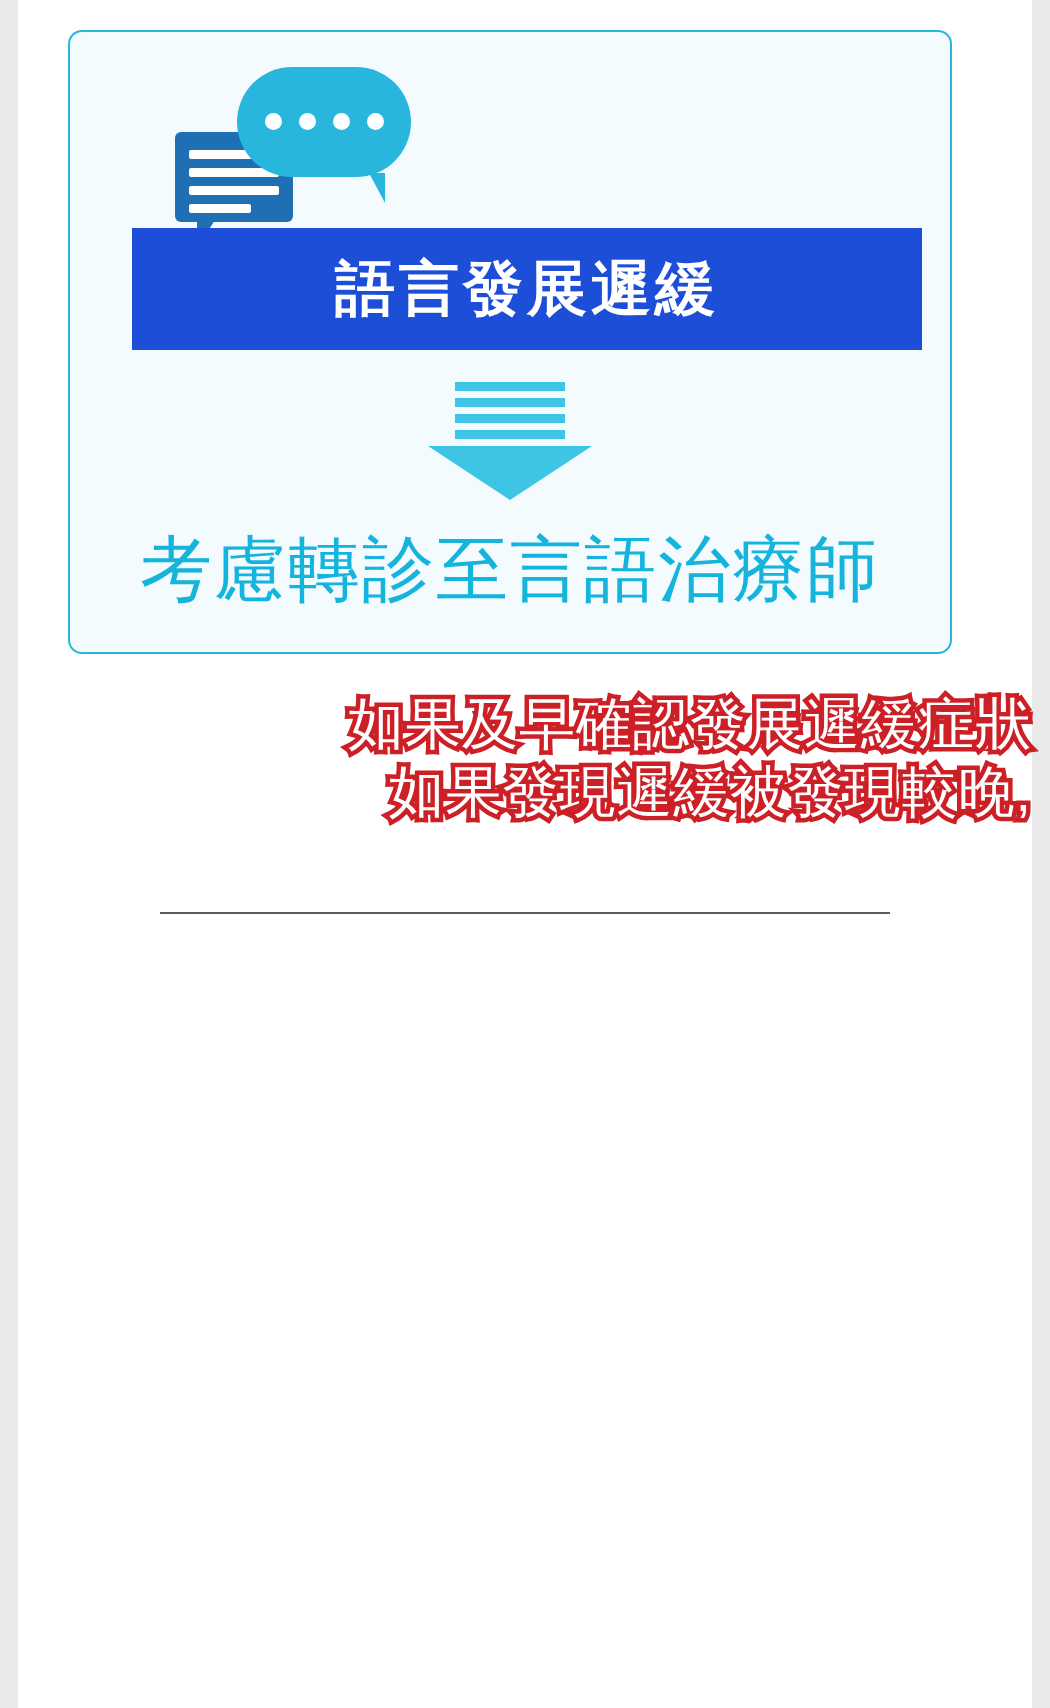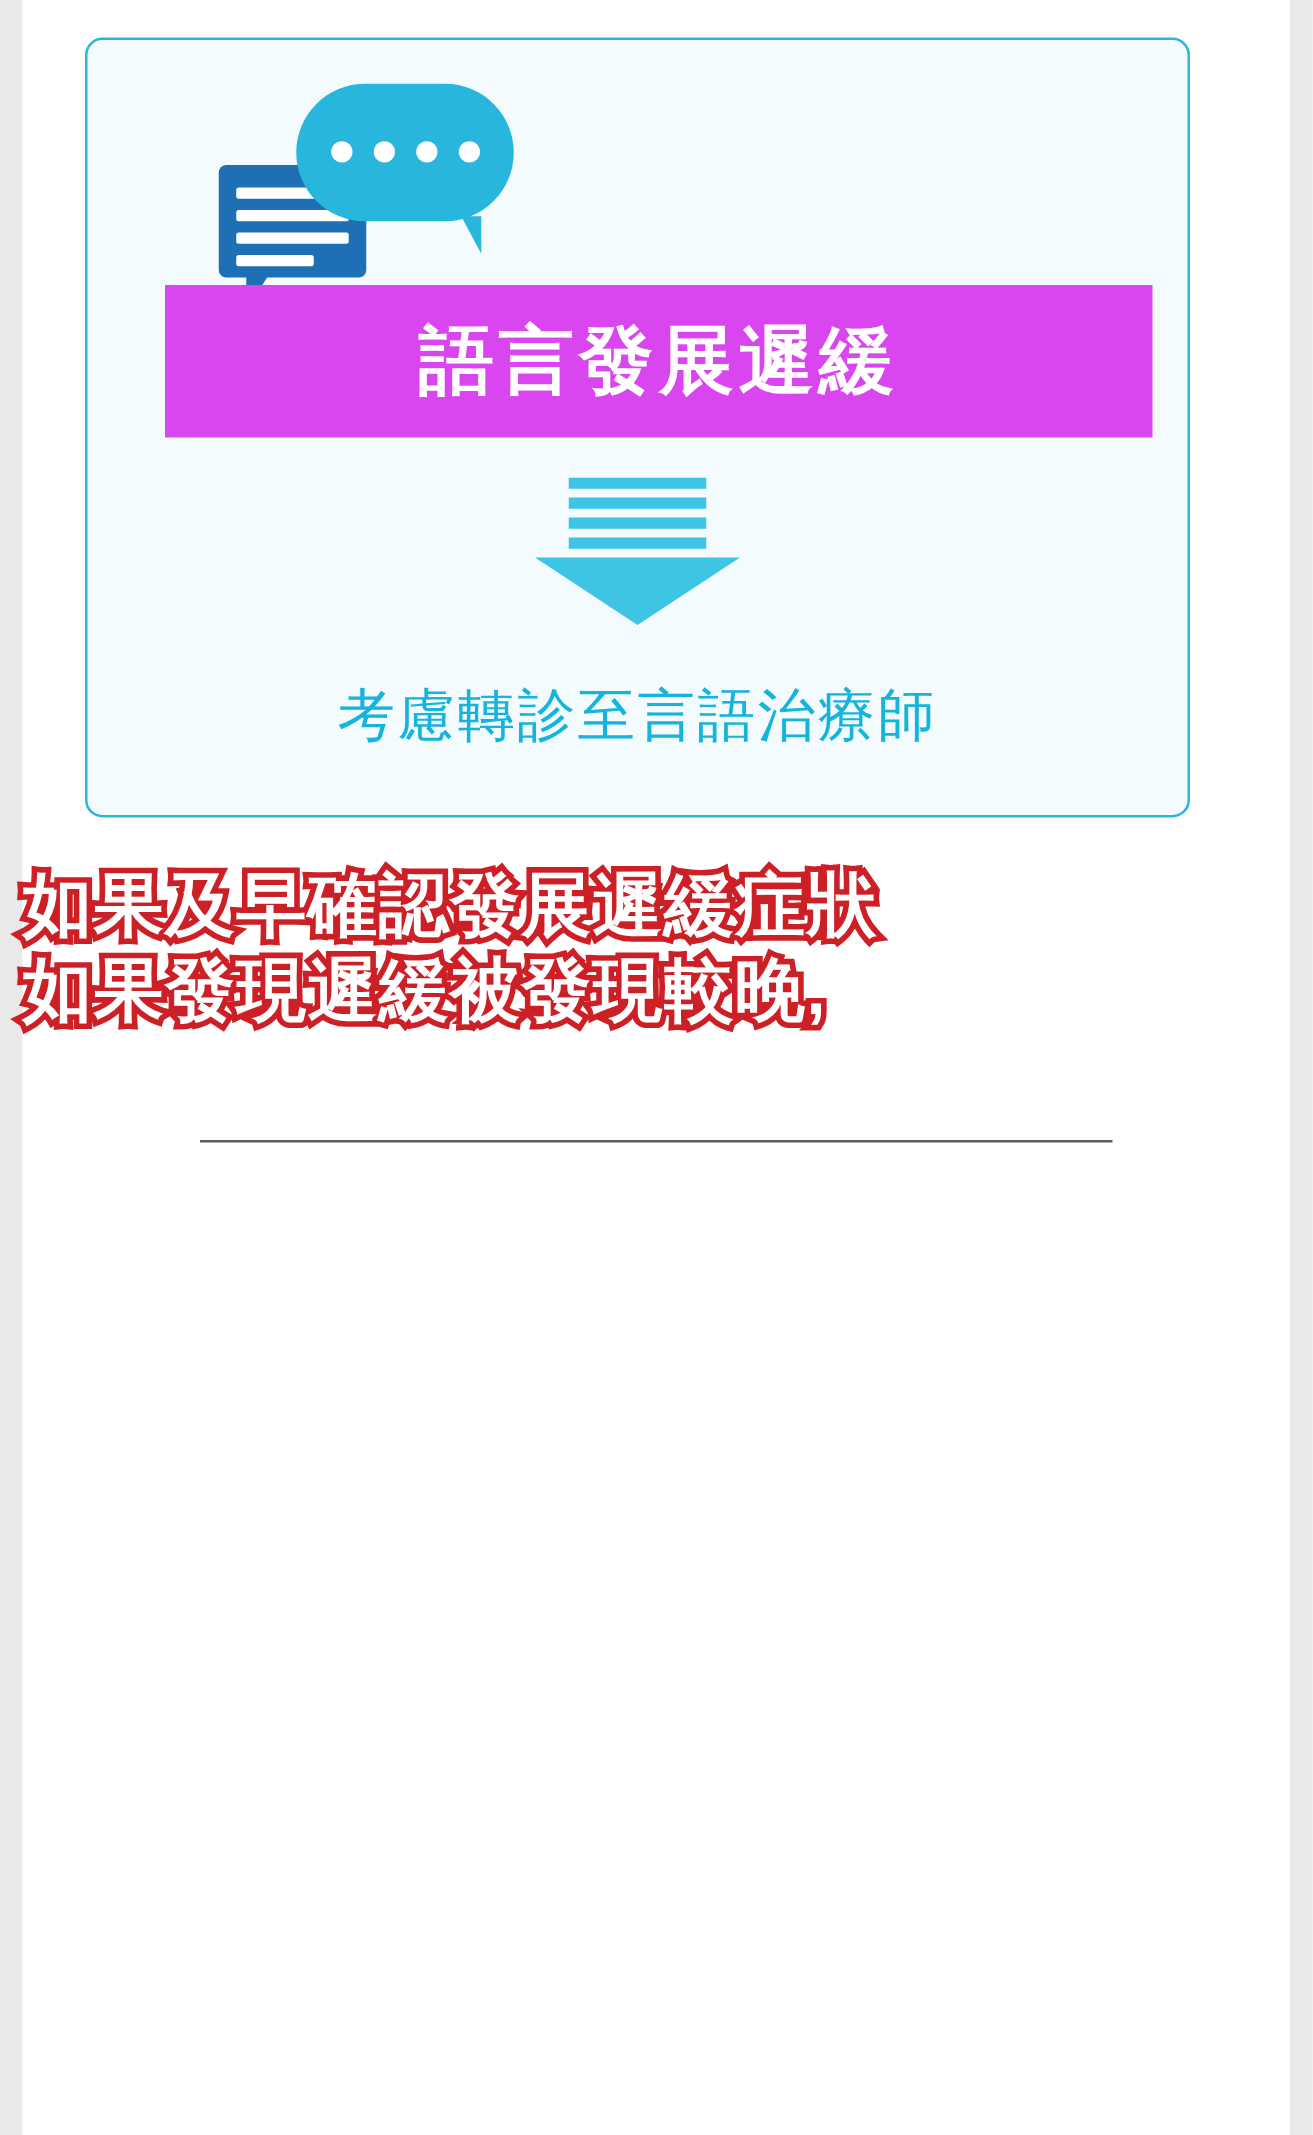--- a/index.html
+++ b/index.html
@@ -110,21 +110,21 @@
   .bubble-light .d3 { left: 96px; }
   .bubble-light .d4 { left: 130px; }
 
   
   .title-band {
     position: absolute;
     left: 62px;
     top: 196px;
     width: 790px;
     height: 122px;
-    background: #d946ef;
+    background: #1d4ed8;
     display: flex;
     align-items: center;
     justify-content: center;
     text-align: right;
   }
   .title-band-text {
     color: #ffffff;
     font-size: 60px;
     font-weight: bold;
     letter-spacing: 4px;
@@ -141,35 +141,34 @@
   }
   .arrow svg { display: block; margin: 0 auto; }
 
   .subtitle {
     position: absolute;
     left: 0;
     top: 498px;
     width: 100%;
     text-align: center;
     color: #14b4dc;
-    font-size: 46px;
+    font-size: 72px;
     letter-spacing: 2px;
     line-height: 1.1;
-    margin-top: 17px;
   }
 
   
   .headline {
     position: absolute;
     left: 0;
     top: 690px;
     width: 1014px;
-    text-align: left;
+    text-align: right;
     font-size: 56px;
-    font-weight: bold;
+    font-weight: normal;
     line-height: 1.22;
     color: #ffffff;
     letter-spacing: 1px;
     -webkit-text-stroke: 9px #cc1f26;
     paint-order: stroke fill;
   }
   .headline span { display: block; }
 
   .rule {
     position: absolute;

